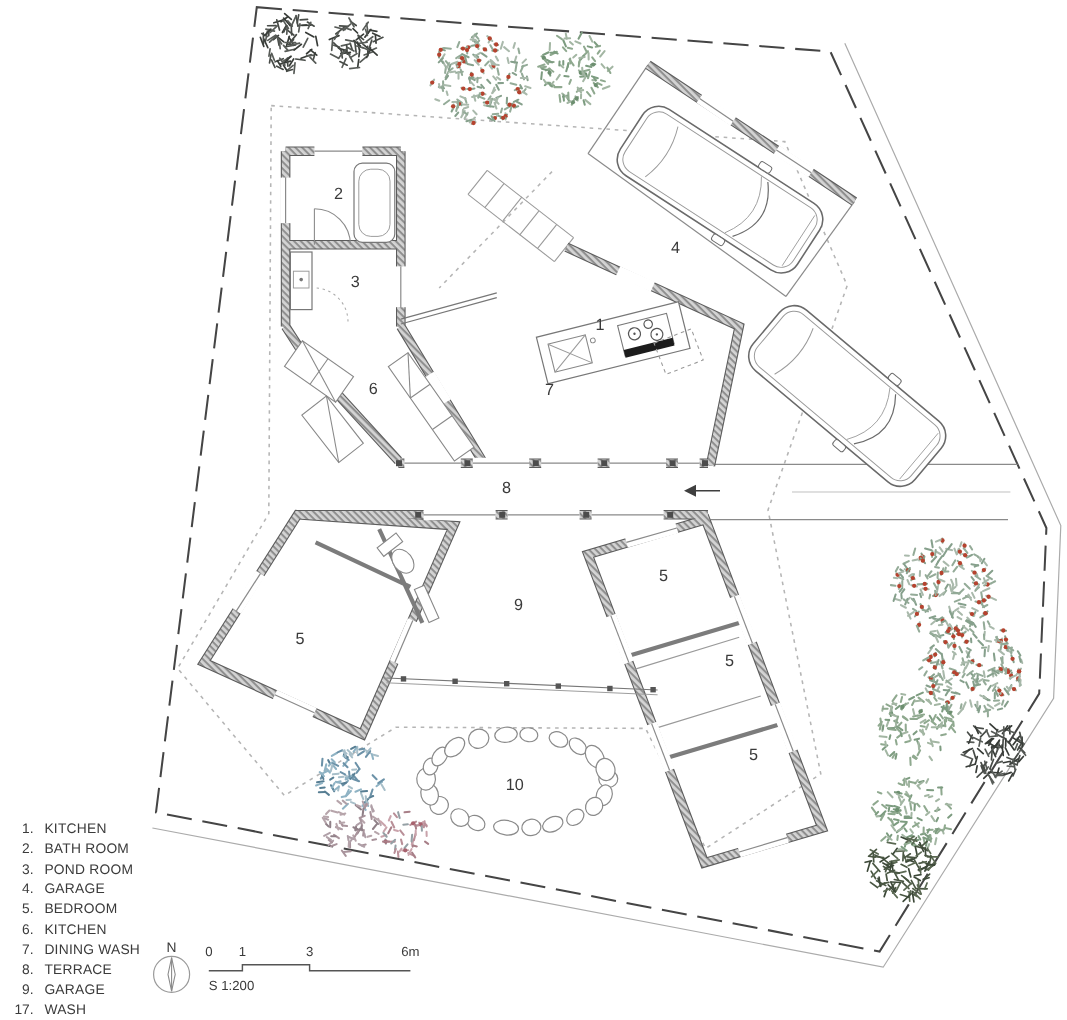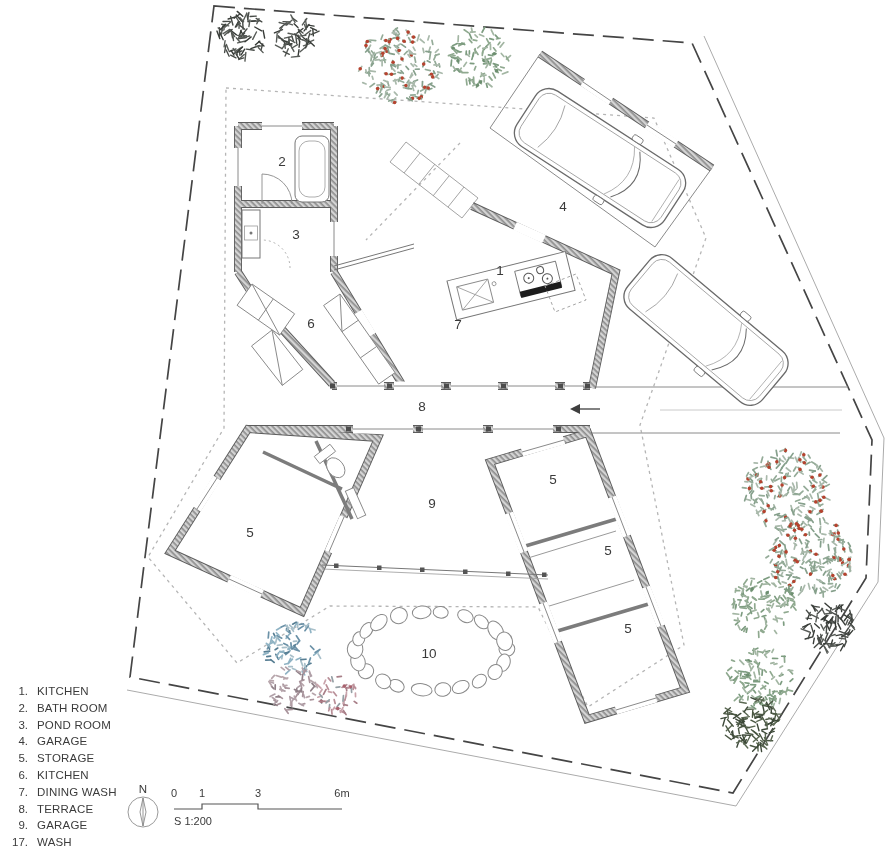--- a/index.html
+++ b/index.html
@@ -1831,21 +1831,21 @@
       <div class="lg-row">
         <span class="lg-num">3.</span>
         <span class="lg-label">POND ROOM</span>
       </div>
       <div class="lg-row">
         <span class="lg-num">4.</span>
         <span class="lg-label">GARAGE</span>
       </div>
       <div class="lg-row">
         <span class="lg-num">5.</span>
-        <span class="lg-label">STORAGE</span>
+        <span class="lg-label">BEDROOM</span>
       </div>
       <div class="lg-row">
         <span class="lg-num">6.</span>
         <span class="lg-label">KITCHEN</span>
       </div>
       <div class="lg-row">
         <span class="lg-num">7.</span>
         <span class="lg-label">DINING WASH</span>
       </div>
       <div class="lg-row">

